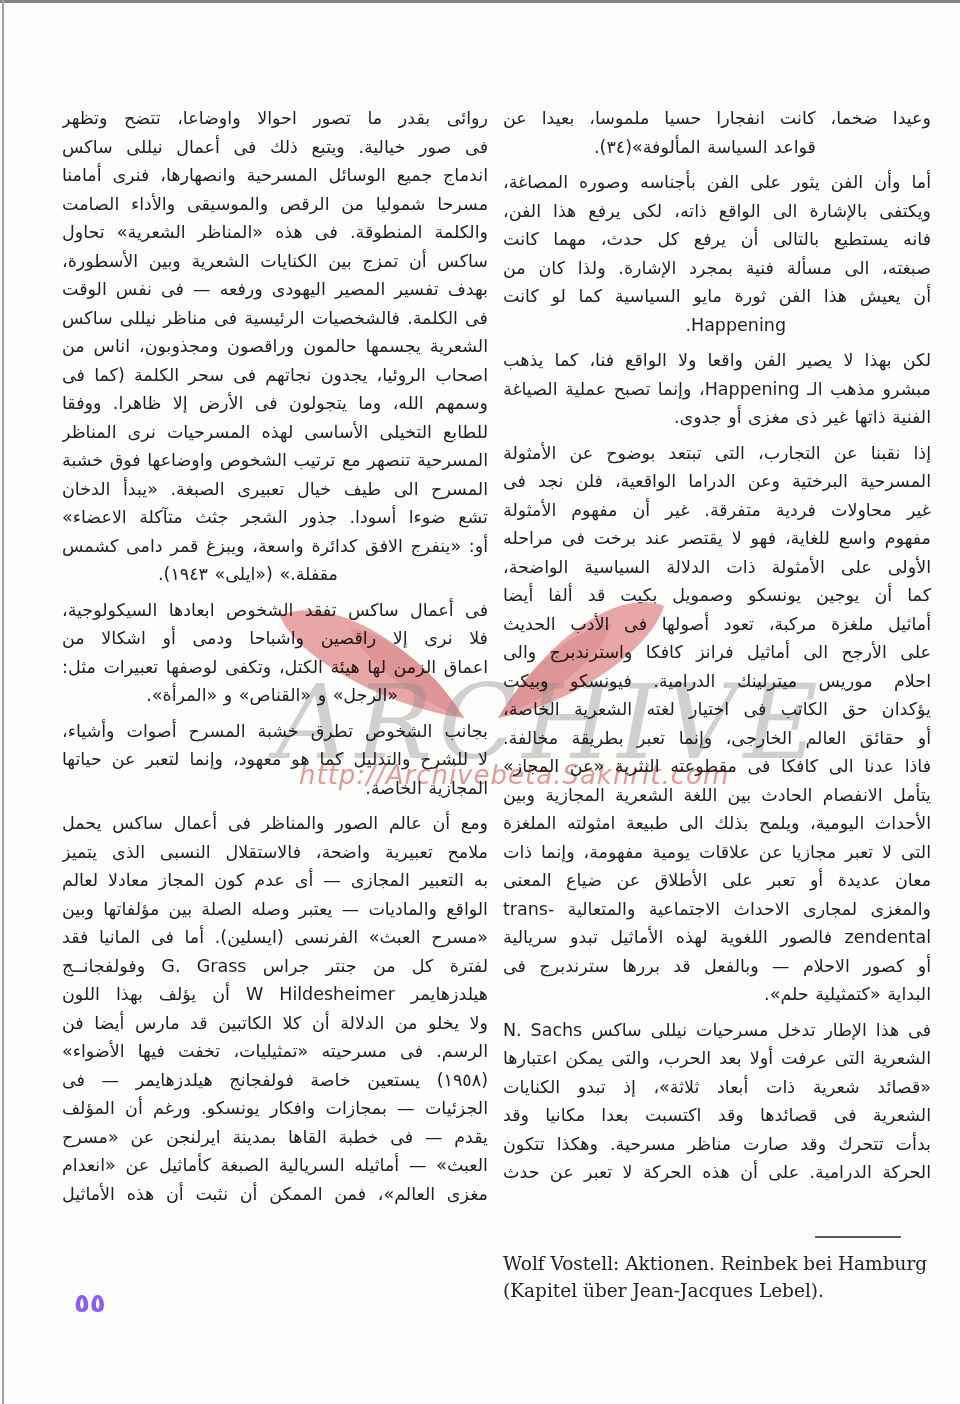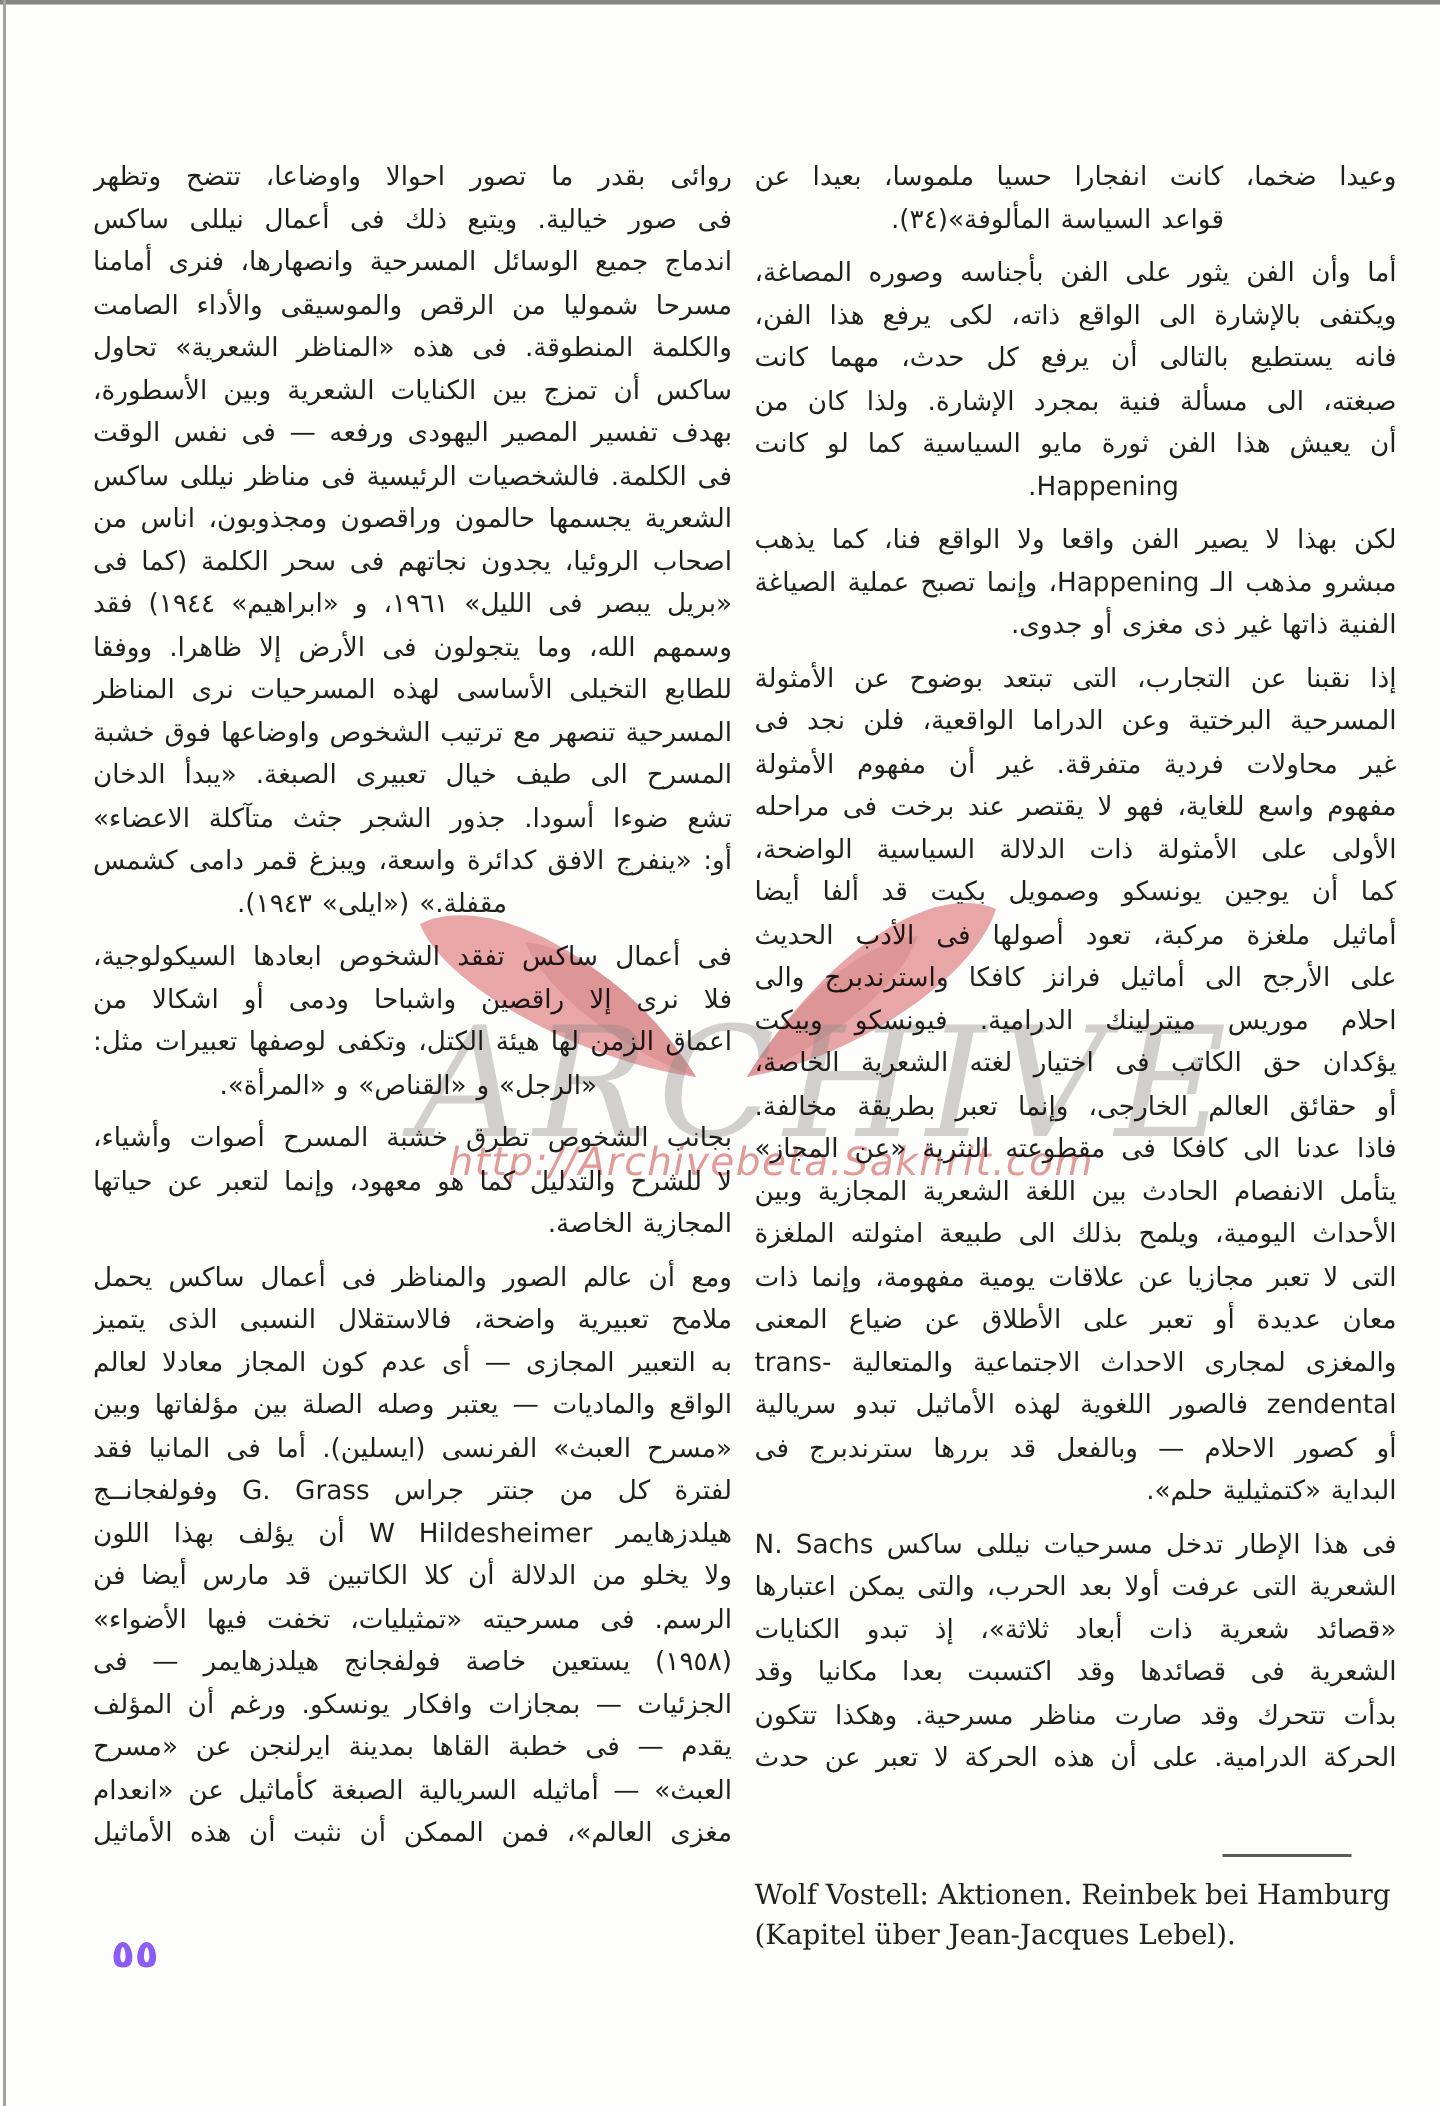--- a/index.html
+++ b/index.html
@@ -112,21 +112,20 @@
       <div class="line">روائى بقدر ما تصور احوالا واوضاعا، تتضح وتظهر</div>
       <div class="line">فى صور خيالية. ويتبع ذلك فى أعمال نيللى ساكس</div>
       <div class="line">اندماج جميع الوسائل المسرحية وانصهارها، فنرى أمامنا</div>
       <div class="line">مسرحا شموليا من الرقص والموسيقى والأداء الصامت</div>
       <div class="line">والكلمة المنطوقة. فى هذه «المناظر الشعرية» تحاول نللى</div>
       <div class="line">ساكس أن تمزج بين الكنايات الشعرية وبين الأسطورة،</div>
       <div class="line">بهدف تفسير المصير اليهودى ورفعه — فى نفس الوقت —</div>
       <div class="line">فى الكلمة. فالشخصيات الرئيسية فى مناظر نيللى ساكس</div>
       <div class="line">الشعرية يجسمها حالمون وراقصون ومجذوبون، اناس من</div>
       <div class="line">اصحاب الروئيا، يجدون نجاتهم فى سحر الكلمة (كما فى</div>
-      <div class="line">«بريل يبصر فى الليل» ١٩٦١، و «ابراهيم» ١٩٤٤) فقد</div>
       <div class="line">وسمهم الله، وما يتجولون فى الأرض إلا ظاهرا. ووفقا</div>
       <div class="line">للطابع التخيلى الأساسى لهذه المسرحيات نرى المناظر</div>
       <div class="line">المسرحية تنصهر مع ترتيب الشخوص واوضاعها فوق خشبة</div>
       <div class="line">المسرح الى طيف خيال تعبيرى الصبغة. «يبدأ الدخان</div>
       <div class="line">تشع ضوءا أسودا. جذور الشجر جثث متآكلة الاعضاء»</div>
       <div class="line">أو: «ينفرج الافق كدائرة واسعة، ويبزغ قمر دامى كشمس</div>
       <div class="line end" style="padding-right: 150px;">مقفلة.» («ايلى» ١٩٤٣).</div>
       <div class="line para">فى أعمال ساكس تفقد الشخوص ابعادها السيكولوجية،</div>
       <div class="line">فلا نرى إلا راقصين واشباحا ودمى أو اشكالا من</div>
       <div class="line">اعماق الزمن لها هيئة الكتل، وتكفى لوصفها تعبيرات مثل:</div>

